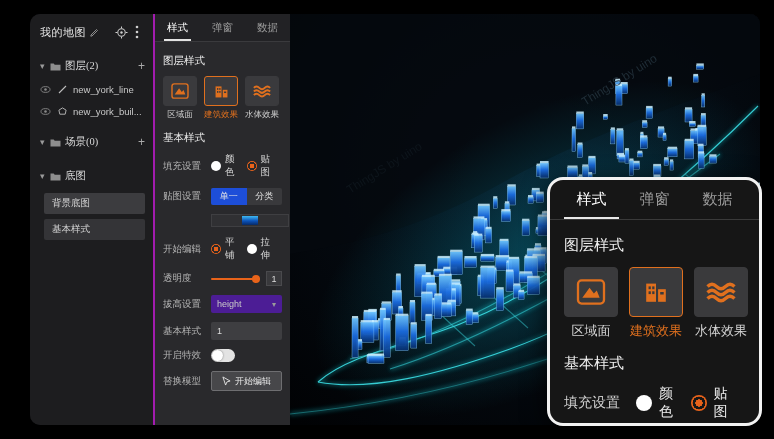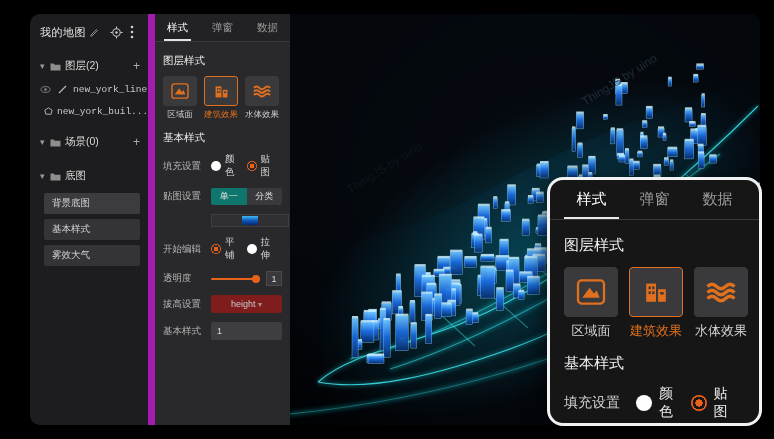--- a/index.html
+++ b/index.html
@@ -3,31 +3,31 @@
 <meta charset="utf-8">
 <style>
   * { margin:0; padding:0; box-sizing:border-box; }
   html,body { width:774px; height:439px; background:#000; overflow:hidden;
     font-family:"Liberation Sans","DejaVu Sans",sans-serif; }
   .window { position:absolute; left:30px; top:14px; width:730px; height:411px;
     border-radius:10px; overflow:hidden; display:flex; background:#101014; }
 
   
   .sidebar { width:125px; background:#1d1d1f; position:relative; flex-shrink:0;
-    border-right:7px solid #a21caf; }
+    border-right:2px solid #a21caf; }
   .sb-head { display:flex; align-items:center; padding:10px 8px 8px 10px; }
   .sb-title { color:#e9e9e9; font-size:11px; letter-spacing:.5px; }
   .sb-head .spacer { flex:1; }
   .icon-btn { display:flex; align-items:center; justify-content:center; width:16px; height:16px; cursor:pointer; }
   .tree { padding-top:6px; }
   .grp { display:flex; align-items:center; height:24px; padding:0 8px 0 10px; color:#d8d8d8; font-size:10.5px; }
   .grp .caret { color:#9a9a9a; font-size:9px; width:10px; }
   .grp .plus { margin-left:auto; color:#aaa; font-size:12px; cursor:pointer; }
-  .grp .glabel { margin-left:4px; }
-  .leaf { display:flex; align-items:center; height:22px; padding-left:10px; color:#c9c9c9; font-size:9.5px;font-family:Liberation Mono, monospace; }
+  .grp .glabel { margin-left:4px;font-family:Liberation Serif, serif; }
+  .leaf { display:flex; align-items:center; height:22px; padding-left:10px; color:#c9c9c9; font-size:9.5px; }
   .leaf .glyph { width:14px; display:flex; justify-content:center; margin:0 4px; }
   .bm-item { margin:5px 8px 0 14px; height:21px; background:#343437; border-radius:2px;
     display:flex; align-items:center; padding-left:8px; color:#d6d6d6; font-size:9.5px; cursor:pointer; }
   .bm-item.first { background:#3c3c3f; }
   .sb-foot { position:absolute; bottom:0; left:0; right:0; height:28px; display:flex;
     align-items:center; justify-content:center; color:#9a9a9a; font-size:9.5px;
     border-top:1px solid #242426; }
 
   
   .props { width:135px; background:#29292c; flex-shrink:0; position:relative; font-size:10px; }
@@ -47,31 +47,31 @@
   .sbtn.selected .box { border:1px solid #e0701e; }
   .sbtn .blabel { font-size:8.5px; color:#cfcfcf; margin-top:3px; white-space:nowrap; }
   .sbtn.selected .blabel { color:#e0701e; }
   .prow { display:flex; align-items:center; margin-bottom:9px; }
   .plabel { width:48px; flex-shrink:0; color:#b5b5b5; font-size:9.5px; }
   .radio { width:10px; height:10px; border-radius:50%; background:#fff; flex-shrink:0; cursor:pointer; }
   .radio.on { background:radial-gradient(circle,#e8621a 0 31%,#2a2a2c 33% 56%,#e8621a 58% 100%); }
   .rlabel { color:#d9d9d9; font-size:9.5px; margin:0 8px 0 4px; }
   .seg { display:flex; width:78px; height:17px; background:#39393c; border-radius:2px; overflow:hidden; cursor:pointer; }
   .seg div { flex:1; display:flex; align-items:center; justify-content:center; color:#e6e6e6; font-size:9px; }
-  .seg .on { background:#0f766e; }
+  .seg .on { background:#1d4ed8; }
   .texbar { margin:0 0 9px 48px; width:78px; height:13px; background:#303033;
     border:1px solid #3f3f42; display:flex; align-items:center; justify-content:center; cursor:pointer; }
   .texswatch { width:16px; height:9px; background:linear-gradient(180deg,#3fb9f2,#0b51b8 55%,#072a66); }
   .slider { position:relative; width:56px; height:10px; display:flex; align-items:center; cursor:pointer; }
   .slider .track { width:100%; height:2px; background:#e8631a; border-radius:1px; }
   .slider .knob { position:absolute; right:0; top:1px; width:8px; height:8px; border-radius:50%; background:#e8631a; }
   .valbox { margin-left:6px; width:18px; height:15px; background:#39393c; border:1px solid #4a4a4d;
     color:#ddd; font-size:9px; display:flex; align-items:center; justify-content:center; }
-  .select { width:78px; height:18px; background:#7f1d1d; border-radius:2px; display:flex;
-    align-items:center; padding:0 20px; color:#c9c9c9; font-size:9px; cursor:pointer; }
+  .select { width:78px; height:18px; background:#4c1d95; border-radius:2px; display:flex;
+    align-items:center; padding:0 6px; color:#c9c9c9; font-size:9px; cursor:pointer; }
   .select .chev { margin-left:auto; color:#9a9a9a; font-size:8px; }
   .input { width:78px; height:18px; background:#3e3e41; border-radius:2px; display:flex;
     align-items:center; padding:0 6px; color:#ddd; font-size:9px; cursor:text; }
   .toggle { width:24px; height:13px; border-radius:7px; background:#e3e3e3; position:relative; cursor:pointer; }
   .toggle .knob { position:absolute; left:1px; top:1px; width:11px; height:11px; border-radius:50%;
     background:#fff; box-shadow:0 0 2px rgba(0,0,0,.5); }
   .editbtn { width:78px; height:20px; background:#47474a; border:1px solid #6e6e71; border-radius:2px;
     display:flex; align-items:center; justify-content:center; gap:4px; color:#e8e8e8; font-size:9px; cursor:pointer; }
 
   
@@ -177,21 +177,20 @@
 
       <div class="grp" style="margin-top:10px">
         <span class="caret">▾</span>
         <svg width="11" height="9" viewBox="0 0 11 9">
             <path d="M0.5 1.5 h3.2 l1 1.2 h5.8 v5.8 h-10 z" fill="#8e8e8e"></path>
           </svg>
         <span class="glabel">底图</span>
       </div>
       <div class="bm-item first">背景底图</div>
       <div class="bm-item">基本样式</div>
-      <div class="bm-item">雾效大气</div>
     </div>
 
   </div>
 
   <div class="props">
     <div class="tabs">
       <div class="tab active">样式</div>
       <div class="tab">弹窗</div>
       <div class="tab">数据</div>
     </div>
@@ -277,21 +276,36 @@
           <span class="chev">▾</span>
         </div>
       </div>
 
       <div class="prow">
         <span class="plabel">基本样式</span>
         <div class="input">1</div>
       </div>
 
 
-
+      <div class="prow">
+        <span class="plabel">开启特效</span>
+        <div class="toggle">
+            <div class="knob"></div>
+          </div>
+      </div>
+
+      <div class="prow">
+        <span class="plabel">替换模型</span>
+        <div class="editbtn">
+          <svg width="9" height="10" viewBox="0 0 10 11">
+              <path d="M1 1 L9 5.5 L5.5 6.5 L4 10 Z" fill="none" stroke="#e8e8e8" stroke-width="1"></path>
+            </svg>
+          <span>开始编辑</span>
+        </div>
+      </div>
     </div>
   </div>
 
   <div class="map">
     <svg width="470" height="411" viewBox="0 0 470 411">
       <defs>
         <radialGradient id="sky" cx="55%" cy="40%" r="80%">
           <stop offset="0%" stop-color="#071320"></stop>
             <stop offset="55%" stop-color="#04090f"></stop>
             <stop offset="100%" stop-color="#010204"></stop>

